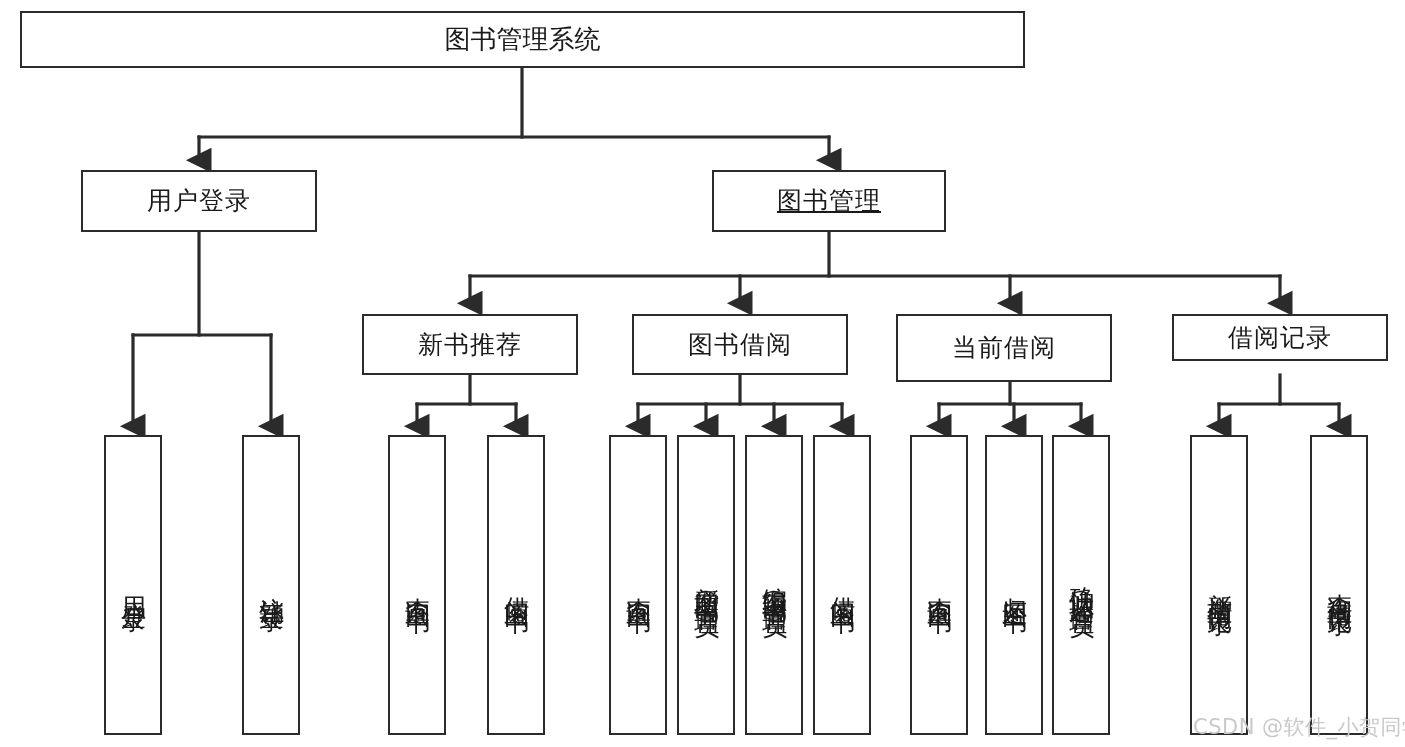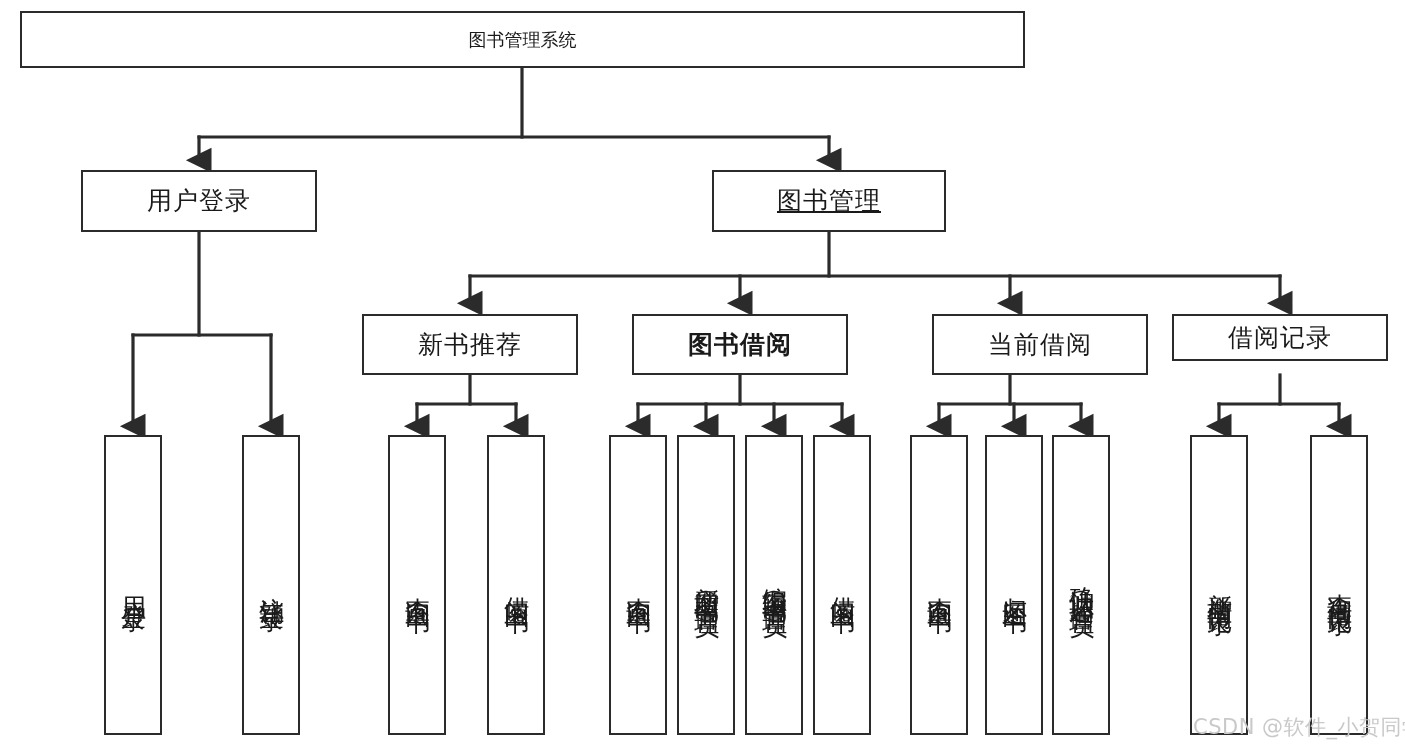--- a/index.html
+++ b/index.html
@@ -33,21 +33,21 @@
     align-items: center;
     justify-content: center;
     color: #1a1a1a;
   }
   .node-h {
     font-size: 25px;
     letter-spacing: 1px;
     line-height: 1.1;
   }
   .node-root {
-    font-size: 18px;
+    font-size: 26px;
   }
   .node-leaf {
     font-size: 25px;
     writing-mode: vertical-rl;
     text-orientation: upright;
     letter-spacing: 4px;
     line-height: 1.05;
     white-space: nowrap;
     padding: 6px 0;
   }
@@ -123,24 +123,24 @@
   <div class="node node-h" style="left:81px; top:170px; width:236px; height:62px;">
     <span>用户登录</span>
   </div>
   <div class="node node-h" style="left:712px; top:170px; width:234px; height:62px;text-decoration:underline;">
     <span>图书管理</span>
   </div>
 
   <div class="node node-h" style="left:362px; top:314px; width:216px; height:61px;">
     <span>新书推荐</span>
   </div>
-  <div class="node node-h" style="left:632px; top:314px; width:216px; height:61px;font-weight:bold;">
+  <div class="node node-h" style="left:632px; top:314px; width:216px; height:61px;">
     <span>图书借阅</span>
   </div>
-  <div class="node node-h" style="left:932px; top:314px; width:216px; height:61px;">
+  <div class="node node-h" style="left:896px; top:314px; width:216px; height:68px;">
     <span>当前借阅</span>
   </div>
   <div class="node node-h" style="left:1172px; top:314px; width:216px; height:47px;">
     <span>借阅记录</span>
   </div>
 
   <div class="node node-leaf" style="left:104px; top:435px; width:58px; height:300px;">
     <span>用户登录</span>
   </div>
   <div class="node node-leaf" style="left:242px; top:435px; width:58px; height:300px;">

